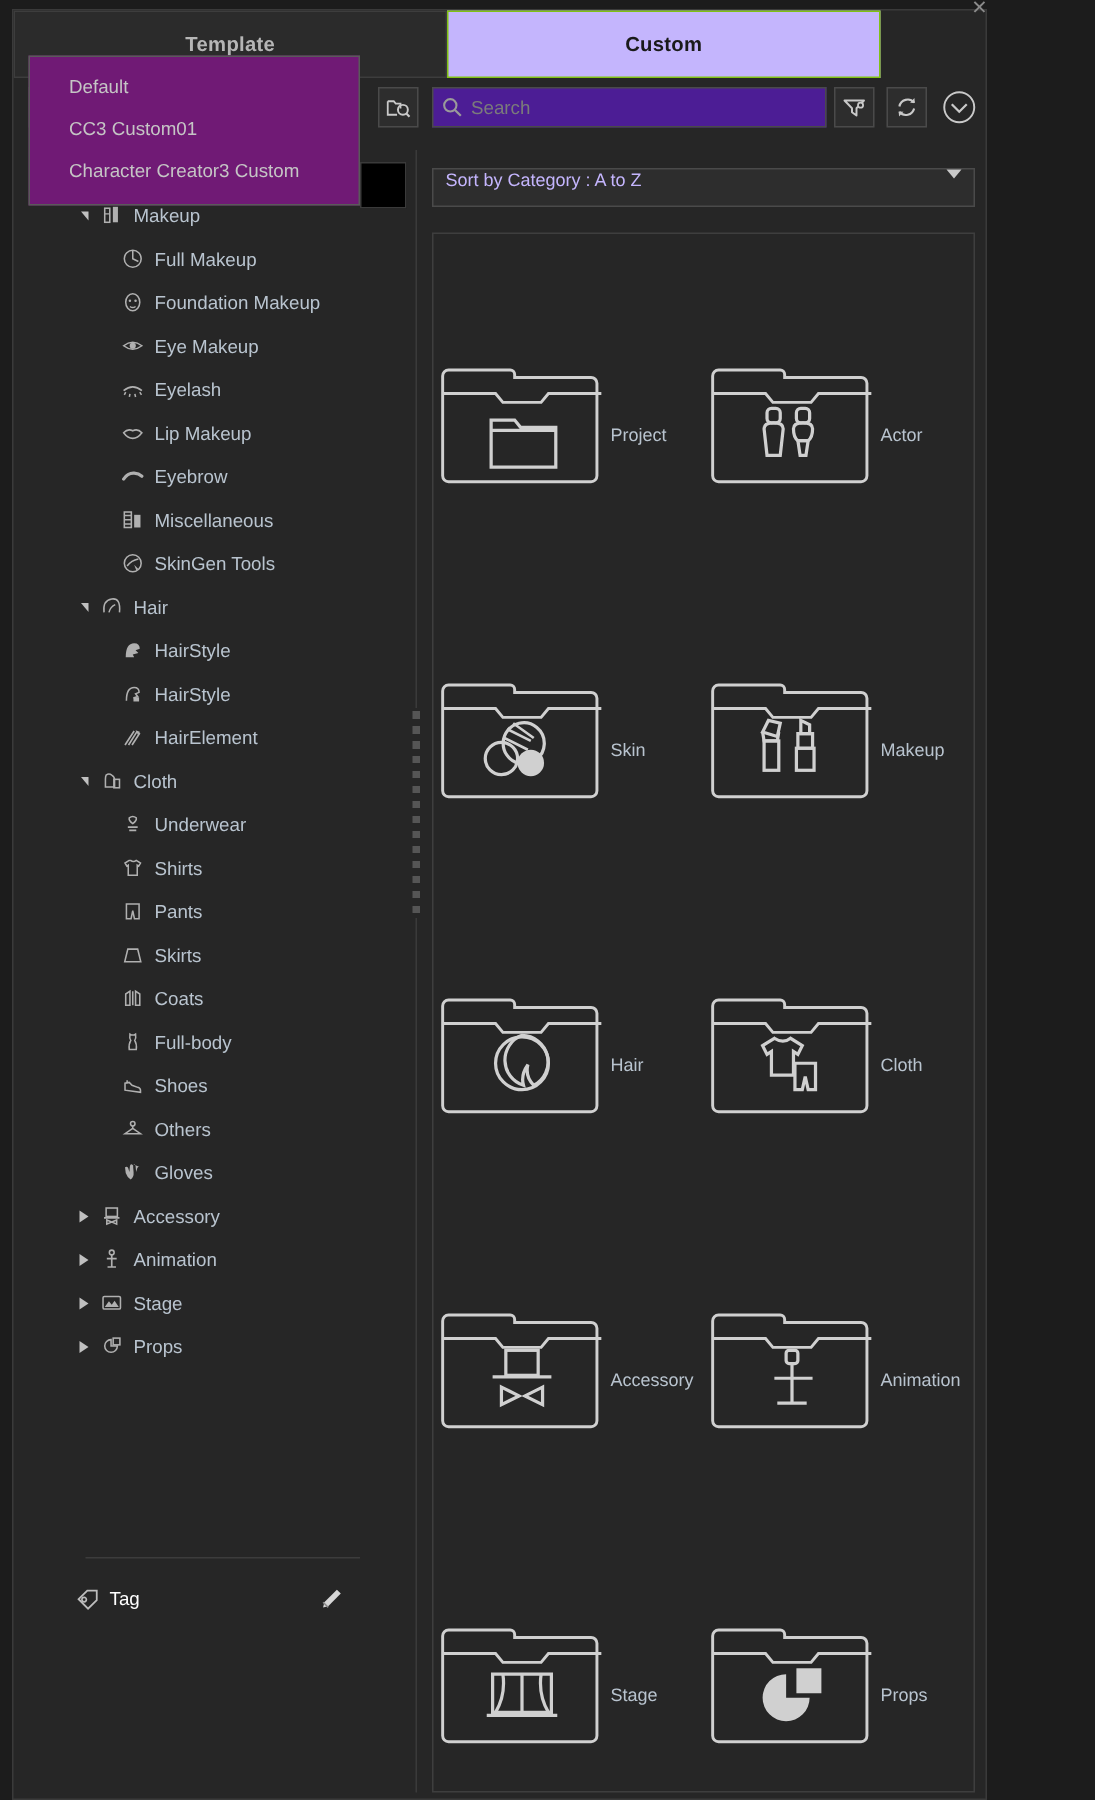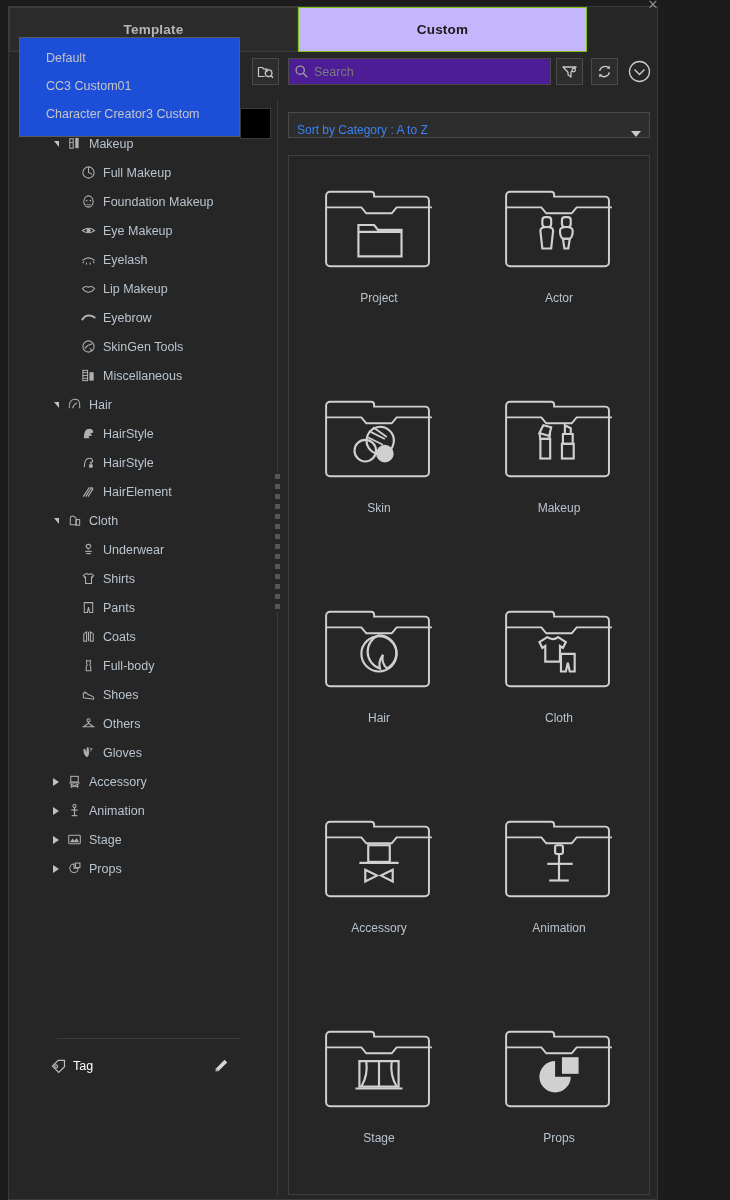--- a/index.html
+++ b/index.html
@@ -138,21 +138,21 @@
     font-family: "Liberation Sans", sans-serif;
     margin-left: 6px;
   }
   .searchbox input::placeholder { color: #7b7b7b; }
 
   
   .dropdown-list {
     position: absolute;
     left: 10px; top: 30px;
     width: 221px;
-    background: #1d4ed8;
+    background: #701a75;
     border: 1px solid #5a5a5a;
     z-index: 60;
     padding: 6px 0 8px 0;
   }
   .dropdown-item {
     padding: 7px 0 7px 26px;
     font-size: 12.5px;
     color: #c5c5c5;
     cursor: pointer;
   }
@@ -267,24 +267,24 @@
         transparent 5px, transparent 10px);
   }
 
   
   .sortbar {
     position: absolute;
     left: 279px; top: 105px;
     width: 362px; height: 26px;
     background: #2d2d2d;
     border: 1px solid #4a4a4a;
-    display: flex; align-items: flex-end;
+    display: flex; align-items: flex-start;
     padding: 0 8px;
     font-size: 12px;
-    color: #3b82f6;
+    color: #c4b5fd;
     cursor: pointer;
   }
   .sortbar .caret {
     margin-left: auto;
     width: 0; height: 0;
     border-left: 5px solid transparent;
     border-right: 5px solid transparent;
     border-top: 6px solid #c9c9c9;
   }
 
@@ -298,21 +298,21 @@
     overflow: hidden;
   }
   .grid {
     display: grid;
     grid-template-columns: 1fr 1fr;
     row-gap: 0px;
     padding-top: 22px;
   }
   .grid-item {
     display: flex;
-    flex-direction: column;
+    flex-direction: row;
     align-items: center;
     height: 210px;
     cursor: pointer;
   }
   .grid-item .folder { width: 118px; height: 96px; }
   .grid-item .cap {
     margin-top: 13px;
     font-size: 12px;
     color: #b8c3ce;
   }
@@ -464,39 +464,39 @@
             <span class="tw-icon">
               <svg width="15" height="15" viewBox="0 0 16 16">
                 <path d="M1.5 10q3-4.5 7.5-4.2 3.3.2 5.5 2.2" fill="none" stroke="#b0b0b0" stroke-width="2.2" stroke-linecap="round"></path>
               </svg>
             </span>
             <span class="tw-label">Eyebrow</span>
           </div>
           <div class="tree-row lvl2">
             <span class="tw-icon">
               <svg width="15" height="15" viewBox="0 0 16 16">
-                <circle cx="8" cy="8" r="6" fill="none" stroke="#b0b0b0" stroke-width="1.1"></circle>
-                <path d="M4 10q3-4 8-5" fill="none" stroke="#b0b0b0" stroke-width="1.1"></path>
-                <path d="M9 9l3 3-1.5 1z" fill="#b0b0b0"></path>
-              </svg>
-            </span>
-            <span class="tw-label">SkinGen Tools</span>
-          </div>
-          <div class="tree-row lvl2">
-            <span class="tw-icon">
-              <svg width="15" height="15" viewBox="0 0 16 16">
                 <rect x="2" y="2.5" width="5" height="11" fill="none" stroke="#b0b0b0" stroke-width="1.1"></rect>
                 <line x1="2" y1="5" x2="7" y2="5" stroke="#b0b0b0" stroke-width="1"></line>
                 <line x1="2" y1="8" x2="7" y2="8" stroke="#b0b0b0" stroke-width="1"></line>
                 <line x1="2" y1="11" x2="7" y2="11" stroke="#b0b0b0" stroke-width="1"></line>
                 <rect x="9" y="4.5" width="4.5" height="9" fill="#b0b0b0"></rect>
               </svg>
             </span>
             <span class="tw-label">Miscellaneous</span>
           </div>
+          <div class="tree-row lvl2">
+            <span class="tw-icon">
+              <svg width="15" height="15" viewBox="0 0 16 16">
+                <circle cx="8" cy="8" r="6" fill="none" stroke="#b0b0b0" stroke-width="1.1"></circle>
+                <path d="M4 10q3-4 8-5" fill="none" stroke="#b0b0b0" stroke-width="1.1"></path>
+                <path d="M9 9l3 3-1.5 1z" fill="#b0b0b0"></path>
+              </svg>
+            </span>
+            <span class="tw-label">SkinGen Tools</span>
+          </div>
           <div class="tree-row lvl1">
             <span class="tw-arrow">
               <i class="arrow-down"></i>
             </span>
             <span class="tw-icon">
               <svg width="15" height="15" viewBox="0 0 16 16">
                 <path d="M2.5 12Q1.5 3.5 8 2.5T13.5 12" fill="none" stroke="#b0b0b0" stroke-width="1.1"></path>
                 <path d="M6 12q1-4 4.5-5.5" fill="none" stroke="#b0b0b0" stroke-width="1.1"></path>
               </svg>
             </span>
@@ -558,20 +558,28 @@
             </span>
             <span class="tw-label">Shirts</span>
           </div>
           <div class="tree-row lvl2">
             <span class="tw-icon">
               <svg width="15" height="15" viewBox="0 0 16 16">
                 <path d="M3.5 2.8h9v10.5H9.2L8 7.5l-1.2 5.8H3.5z" fill="none" stroke="#b0b0b0" stroke-width="1.1"></path>
               </svg>
             </span>
             <span class="tw-label">Pants</span>
+          </div>
+          <div class="tree-row lvl2">
+            <span class="tw-icon">
+              <svg width="15" height="15" viewBox="0 0 16 16">
+                <path d="M4.5 4h7l2.2 9H2.3z" fill="none" stroke="#b0b0b0" stroke-width="1.1"></path>
+              </svg>
+            </span>
+            <span class="tw-label">Skirts</span>
           </div>
           <div class="tree-row lvl2">
             <span class="tw-icon">
               <svg width="15" height="15" viewBox="0 0 16 16">
                 <path d="M6 3L3 5v8h3V3zM10 3l3 2v8h-3V3z" fill="none" stroke="#b0b0b0" stroke-width="1.1"></path>
                 <line x1="8" y1="3" x2="8" y2="13" stroke="#b0b0b0" stroke-width="1.1"></line>
               </svg>
             </span>
             <span class="tw-label">Coats</span>
           </div>

